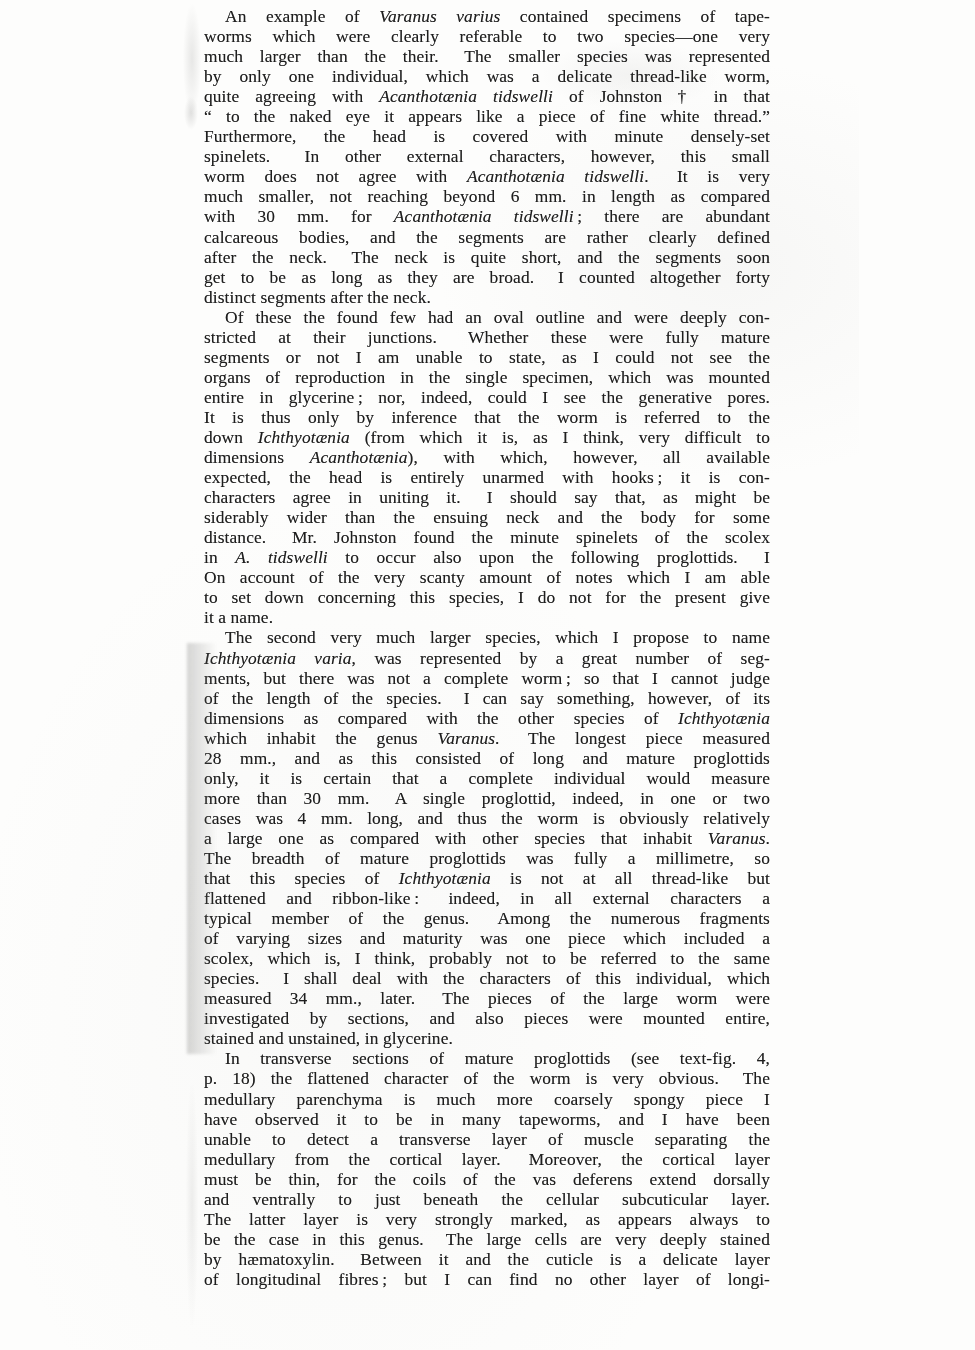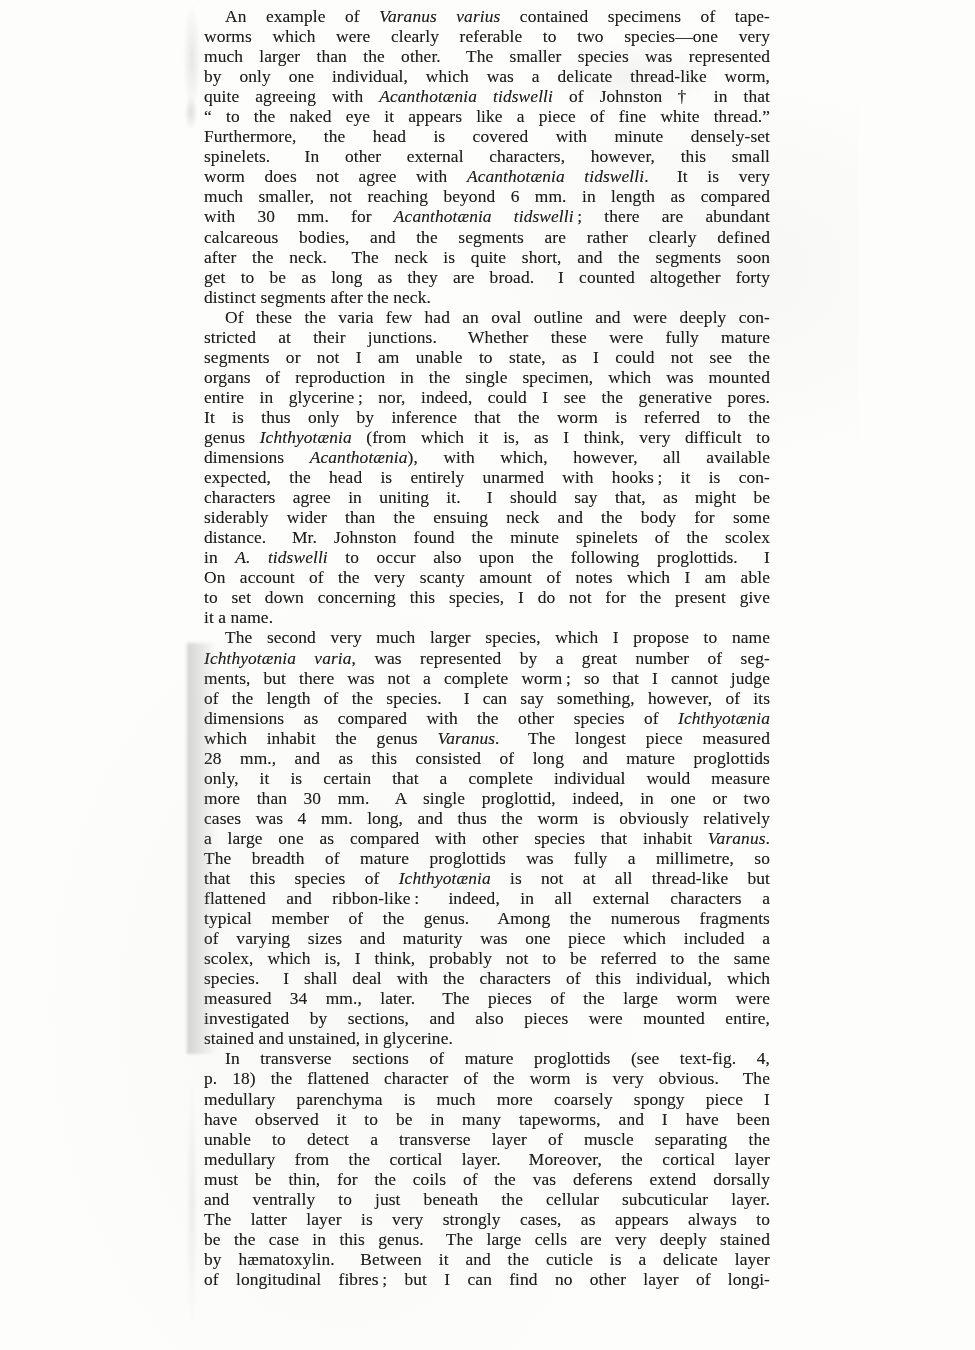--- a/index.html
+++ b/index.html
@@ -73,42 +73,42 @@
 
 <div class="page">
   <div class="artifact a1"></div>
   <div class="artifact a2"></div>
   <div class="artifact a3"></div>
   <div class="artifact a4"></div>
   <div class="text-block">
       <div class="paragraph">
         <div class="line indent"><span>An example of </span><i>Varanus varius</i><span> contained specimens of tape-</span></div>
         <div class="line"><span>worms which were clearly referable to two species—one very</span></div>
-        <div class="line"><span>much larger than the other.  The smaller species was represented</span></div>
+        <div class="line"><span>much larger than the their.  The smaller species was represented</span></div>
         <div class="line"><span>by only one individual, which was a delicate thread-like worm,</span></div>
         <div class="line"><span>quite agreeing with </span><i>Acanthotænia tidswelli</i><span> of Johnston † in that</span></div>
         <div class="line"><span>“ to the naked eye it appears like a piece of fine white thread.”</span></div>
         <div class="line"><span>Furthermore, the head is covered with minute densely-set</span></div>
         <div class="line"><span>spinelets.  In other external characters, however, this small</span></div>
         <div class="line"><span>worm does not agree with </span><i>Acanthotænia tidswelli</i><span>.  It is very</span></div>
         <div class="line"><span>much smaller, not reaching beyond 6 mm. in length as compared</span></div>
         <div class="line"><span>with 30 mm. for </span><i>Acanthotænia tidswelli</i><span> ; there are abundant</span></div>
         <div class="line"><span>calcareous bodies, and the segments are rather clearly defined</span></div>
         <div class="line"><span>after the neck.  The neck is quite short, and the segments soon</span></div>
         <div class="line"><span>get to be as long as they are broad.  I counted altogether forty</span></div>
         <div class="line last"><span>distinct segments after the neck.</span></div>
       </div>
       <div class="paragraph">
-        <div class="line indent"><span>Of these the varia few had an oval outline and were deeply con-</span></div>
+        <div class="line indent"><span>Of these the found few had an oval outline and were deeply con-</span></div>
         <div class="line"><span>stricted at their junctions.  Whether these were fully mature</span></div>
         <div class="line"><span>segments or not I am unable to state, as I could not see the</span></div>
         <div class="line"><span>organs of reproduction in the single specimen, which was mounted</span></div>
         <div class="line"><span>entire in glycerine ; nor, indeed, could I see the generative pores.</span></div>
         <div class="line"><span>It is thus only by inference that the worm is referred to the</span></div>
-        <div class="line"><span>genus </span><i>Ichthyotænia</i><span> (from which it is, as I think, very difficult to</span></div>
+        <div class="line"><span>down </span><i>Ichthyotænia</i><span> (from which it is, as I think, very difficult to</span></div>
         <div class="line"><span>dimensions </span><i>Acanthotænia</i><span>), with which, however, all available</span></div>
         <div class="line"><span>expected, the head is entirely unarmed with hooks ; it is con-</span></div>
         <div class="line"><span>characters agree in uniting it.  I should say that, as might be</span></div>
         <div class="line"><span>siderably wider than the ensuing neck and the body for some</span></div>
         <div class="line"><span>distance.  Mr. Johnston found the minute spinelets of the scolex</span></div>
         <div class="line"><span>in </span><i>A. tidswelli</i><span> to occur also upon the following proglottids.  I</span></div>
         <div class="line"><span>On account of the very scanty amount of notes which I am able</span></div>
         <div class="line"><span>to set down concerning this species, I do not for the present give</span></div>
         <div class="line last"><span>it a name.</span></div>
       </div>
@@ -137,19 +137,19 @@
       </div>
       <div class="paragraph">
         <div class="line indent"><span>In transverse sections of mature proglottids (see text-fig. 4,</span></div>
         <div class="line"><span>p. 18) the flattened character of the worm is very obvious.  The</span></div>
         <div class="line"><span>medullary parenchyma is much more coarsely spongy piece I</span></div>
         <div class="line"><span>have observed it to be in many tapeworms, and I have been</span></div>
         <div class="line"><span>unable to detect a transverse layer of muscle separating the</span></div>
         <div class="line"><span>medullary from the cortical layer.  Moreover, the cortical layer</span></div>
         <div class="line"><span>must be thin, for the coils of the vas deferens extend dorsally</span></div>
         <div class="line"><span>and ventrally to just beneath the cellular subcuticular layer.</span></div>
-        <div class="line"><span>The latter layer is very strongly cases, as appears always to</span></div>
+        <div class="line"><span>The latter layer is very strongly marked, as appears always to</span></div>
         <div class="line"><span>be the case in this genus.  The large cells are very deeply stained</span></div>
         <div class="line"><span>by hæmatoxylin.  Between it and the cuticle is a delicate layer</span></div>
         <div class="line"><span>of longitudinal fibres ; but I can find no other layer of longi-</span></div>
       </div>
     </div>
 </div>
 
 </body></html>

